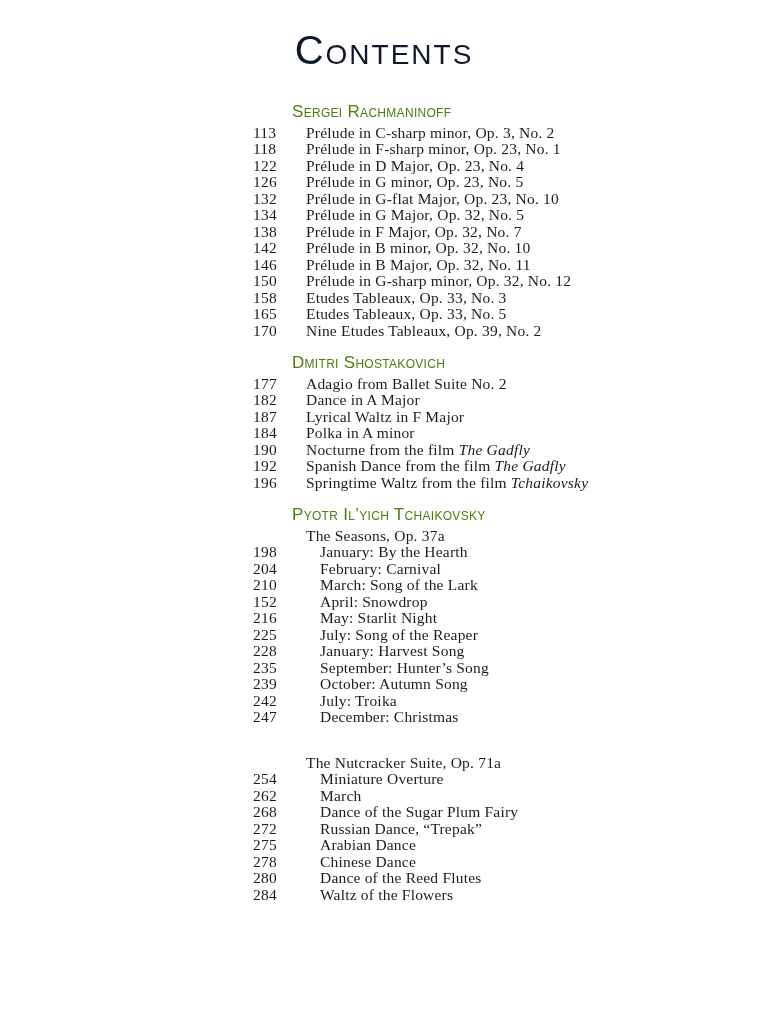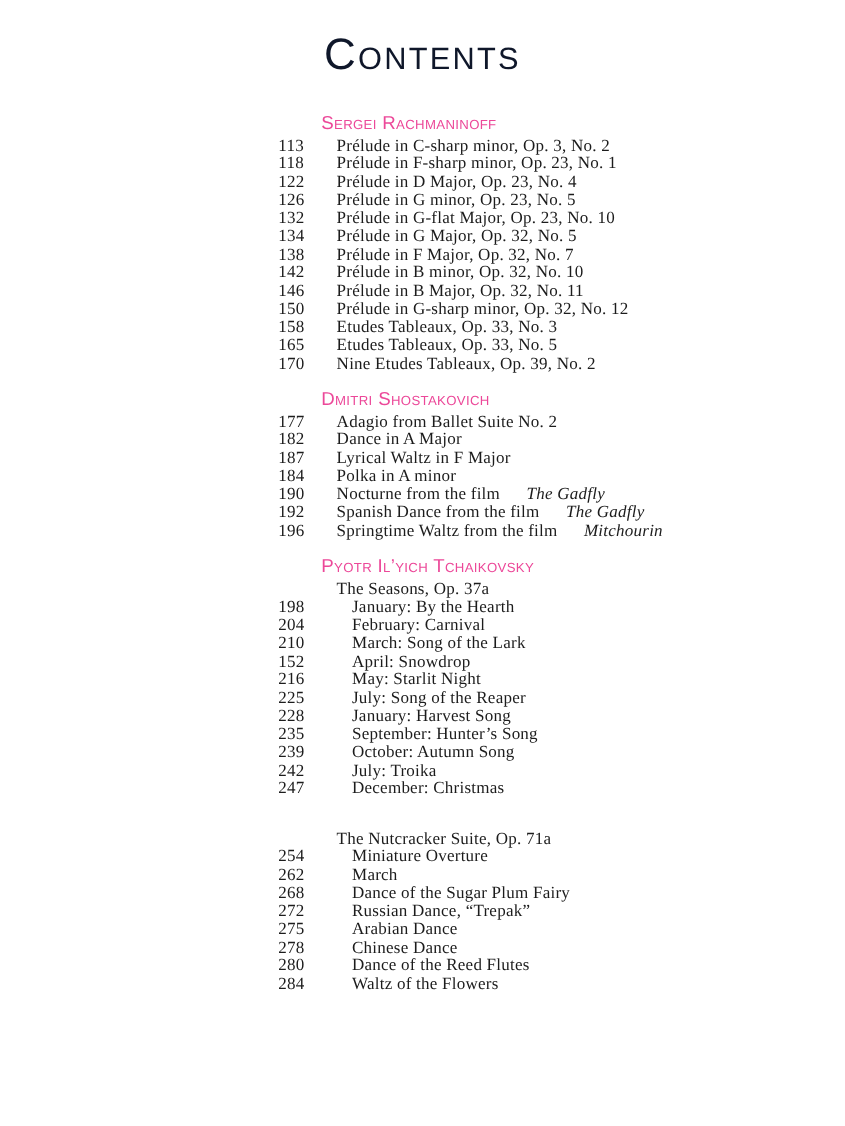--- a/index.html
+++ b/index.html
@@ -31,39 +31,39 @@
   .section { margin: 0; }
   .section + .section { margin-top: 16px; }
   .composer {
     margin: 0 0 4px 39px;
     font-family: "Liberation Sans", sans-serif;
     font-variant: small-caps;
     font-weight: 500;
     font-size: 17px;
     letter-spacing: 0.3px;
     line-height: 16.5px;
-    color: #ec4899;
+    color: #4d7c0f;
   }
   .group { margin: 0; }
   .group + .group { margin-top: 29px; }
   .subtitle {
     margin-left: 53px;
     line-height: 16.5px;
   }
   .row {
     display: flex;
     align-items: flex-start;
   }
   .pagenum {
     flex: 0 0 53px;
     text-align: left;
   }
   .work-title { white-space: pre; }
   .group.indented .work-title { padding-left: 14px; }
-  em { font-style: italic; margin-left: 20px; }
+  em { font-style: italic; }
 </style>
 </head>
 <body>
 
 <h1 class="page-title">Contents</h1>
 
 <main class="toc" id="toc">
     <section class="section">
       <h2 class="composer">Sergei Rachmaninoff</h2>
       <div class="group">
@@ -143,21 +143,21 @@
         <div class="row">
           <span class="pagenum">190</span>
           <span class="work-title">Nocturne from the film <em>The Gadfly</em></span>
         </div>
         <div class="row">
           <span class="pagenum">192</span>
           <span class="work-title">Spanish Dance from the film <em>The Gadfly</em></span>
         </div>
         <div class="row">
           <span class="pagenum">196</span>
-          <span class="work-title">Springtime Waltz from the film <em>Mitchourin</em></span>
+          <span class="work-title">Springtime Waltz from the film <em>Tchaikovsky</em></span>
         </div>
       </div>
     </section>
     <section class="section">
       <h2 class="composer">Pyotr Il’yich Tchaikovsky</h2>
       <div class="group indented">
         <div class="subtitle">The Seasons, Op. 37a</div>
         <div class="row">
           <span class="pagenum">198</span>
           <span class="work-title">January: By the Hearth</span>

